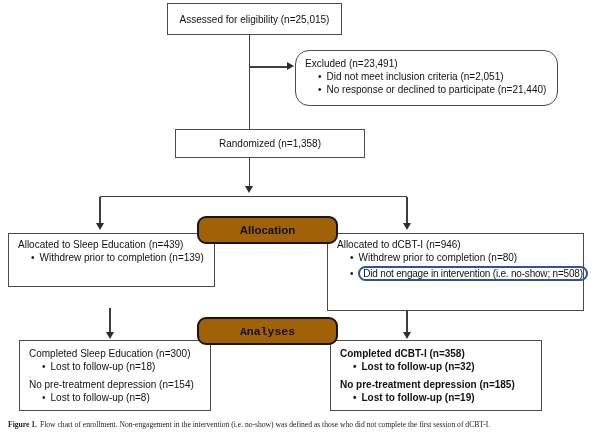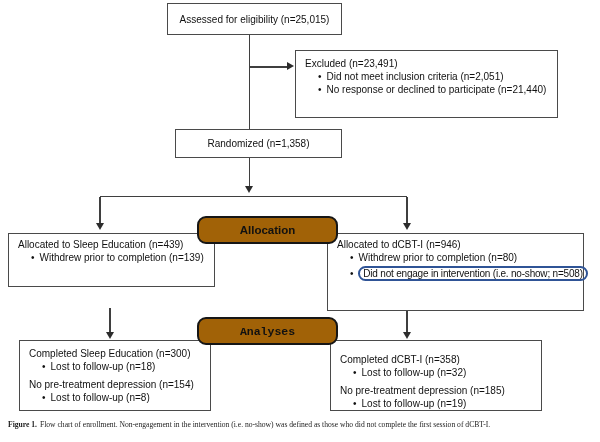--- a/index.html
+++ b/index.html
@@ -52,27 +52,27 @@
 
   <div class="box center" style="left:167px;top:3px;width:175px;height:32px;">
     <span>Assessed for eligibility (n=25,015)</span>
   </div>
 
   <div class="vline" style="left:248.5px;top:35px;height:94px;"></div>
 
   <div class="hline" style="left:249px;top:66.3px;width:38px;"></div>
   <div class="arr-right" style="left:287px;top:62.2px;"></div>
 
-  <div class="box pad" style="left:295px;top:50px;width:263px;height:68px;padding-top:6px;">
+  <div class="box pad" style="left:295px;top:50px;width:263px;height:56px;padding-top:6px;border-radius:14px;">
     <div class="title-line">Excluded (n=23,491)</div>
     <div class="bullet">Did not meet inclusion criteria (n=2,051)</div>
     <div class="bullet">No response or declined to participate (n=21,440)</div>
   </div>
 
-  <div class="box center" style="left:175px;top:129px;width:167px;height:29px;">
+  <div class="box center" style="left:175px;top:129px;width:190px;height:29px;">
     <span>Randomized (n=1,358)</span>
   </div>
 
   <div class="vline" style="left:248.5px;top:158px;height:28px;"></div>
   <div class="arr-down" style="left:244.75px;top:186px;"></div>
   <div class="hline" style="left:100px;top:195.5px;width:307px;"></div>
   <div class="vline" style="left:99.25px;top:196.5px;height:27px;"></div>
   <div class="arr-down" style="left:95.5px;top:223px;"></div>
   <div class="vline" style="left:406.25px;top:196.5px;height:27px;"></div>
   <div class="arr-down" style="left:402.5px;top:223px;"></div>
@@ -104,21 +104,21 @@
   </div>
 
   <div class="box pad" style="left:19px;top:340px;width:192px;height:71px;padding-top:6px;">
     <div class="title-line">Completed Sleep Education (n=300)</div>
     <div class="bullet">Lost to follow-up (n=18)</div>
     <div class="spacer"></div>
     <div class="title-line">No pre-treatment depression (n=154)</div>
     <div class="bullet">Lost to follow-up (n=8)</div>
   </div>
 
-  <div class="box pad" style="left:330px;top:340px;width:212px;height:71px;padding-top:12px;">
+  <div class="box pad" style="left:330px;top:340px;width:212px;height:71px;padding-top:6px;font-weight:bold;">
     <div class="title-line">Completed dCBT-I (n=358)</div>
     <div class="bullet">Lost to follow-up (n=32)</div>
     <div class="spacer"></div>
     <div class="title-line">No pre-treatment depression (n=185)</div>
     <div class="bullet">Lost to follow-up (n=19)</div>
   </div>
 
   <div class="caption">
     <b>Figure 1.</b><span>Flow chart of enrollment. Non-engagement in the intervention (i.e. no-show) was defined as those who did not complete the first session of dCBT-I.</span>
   </div>

